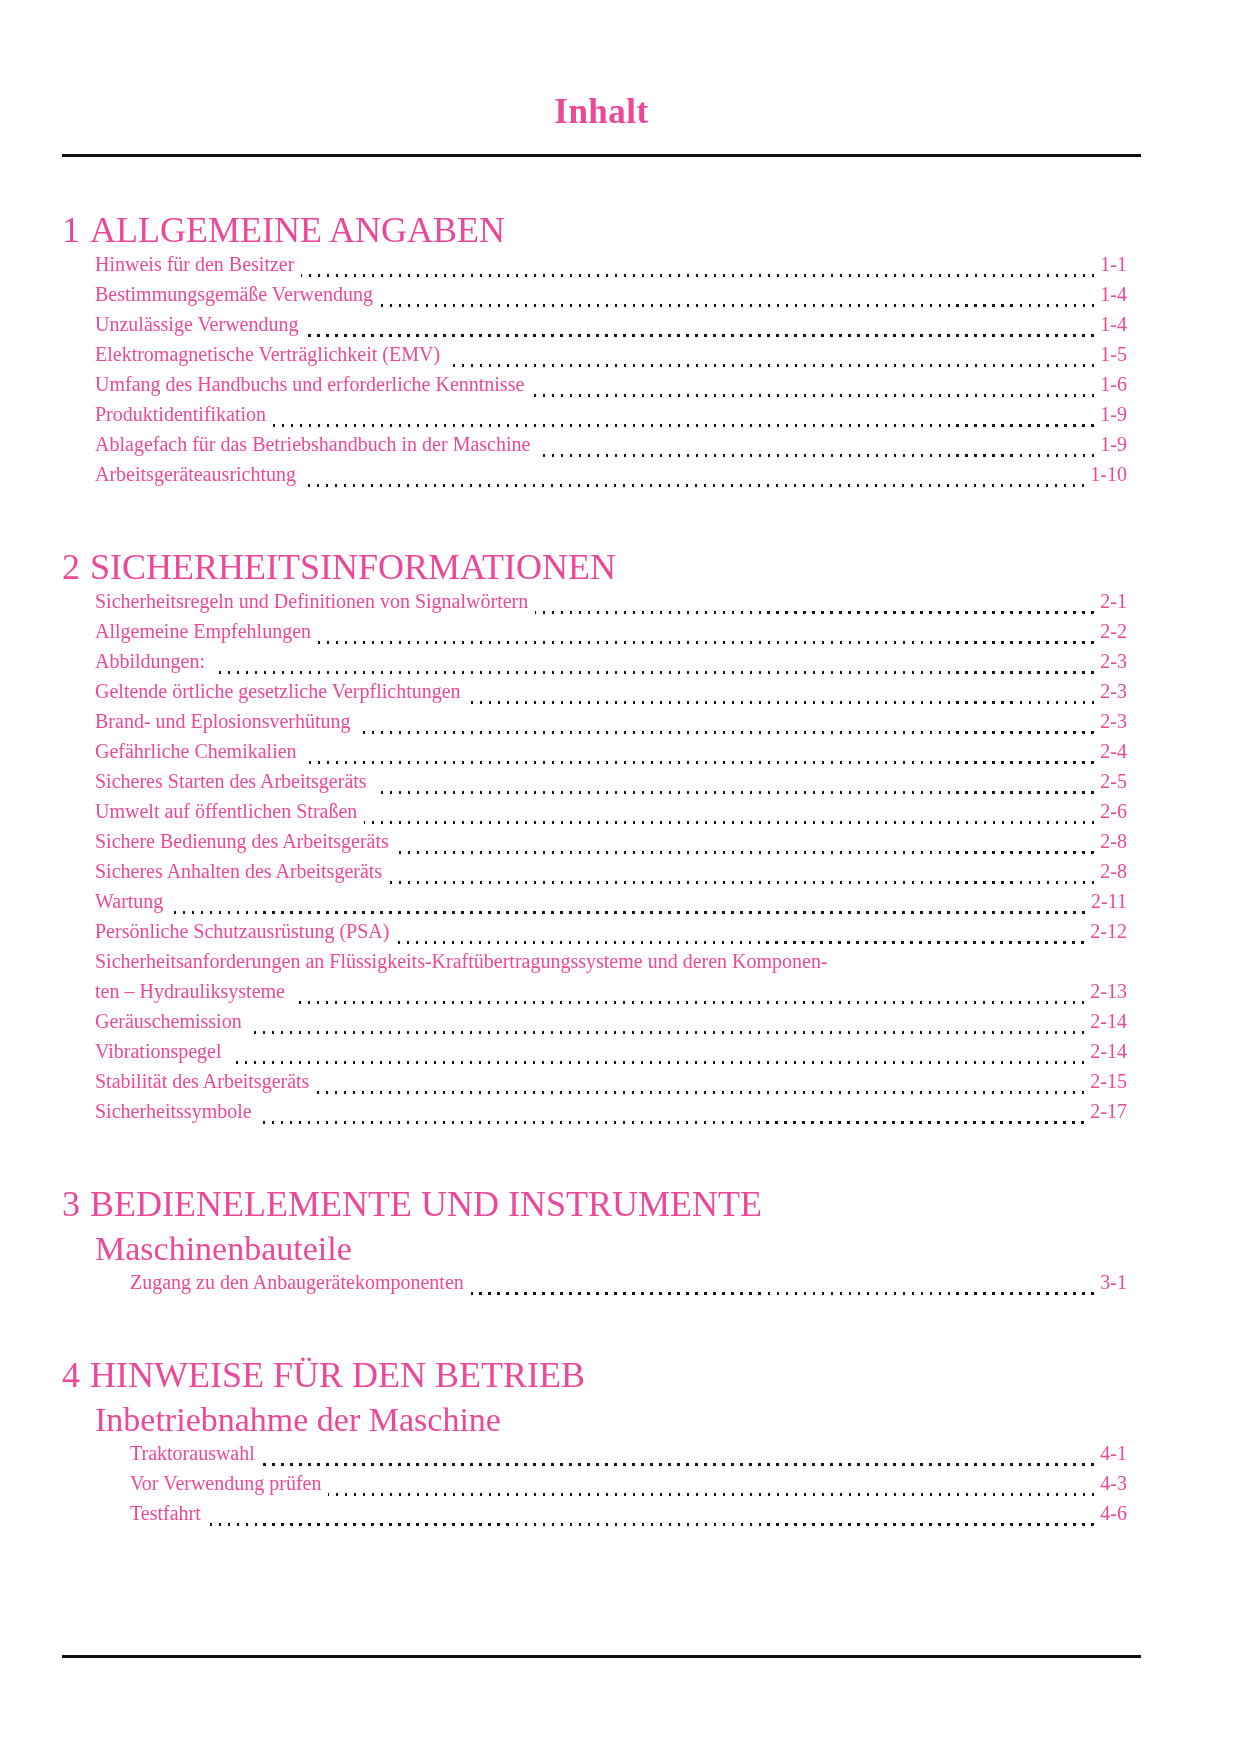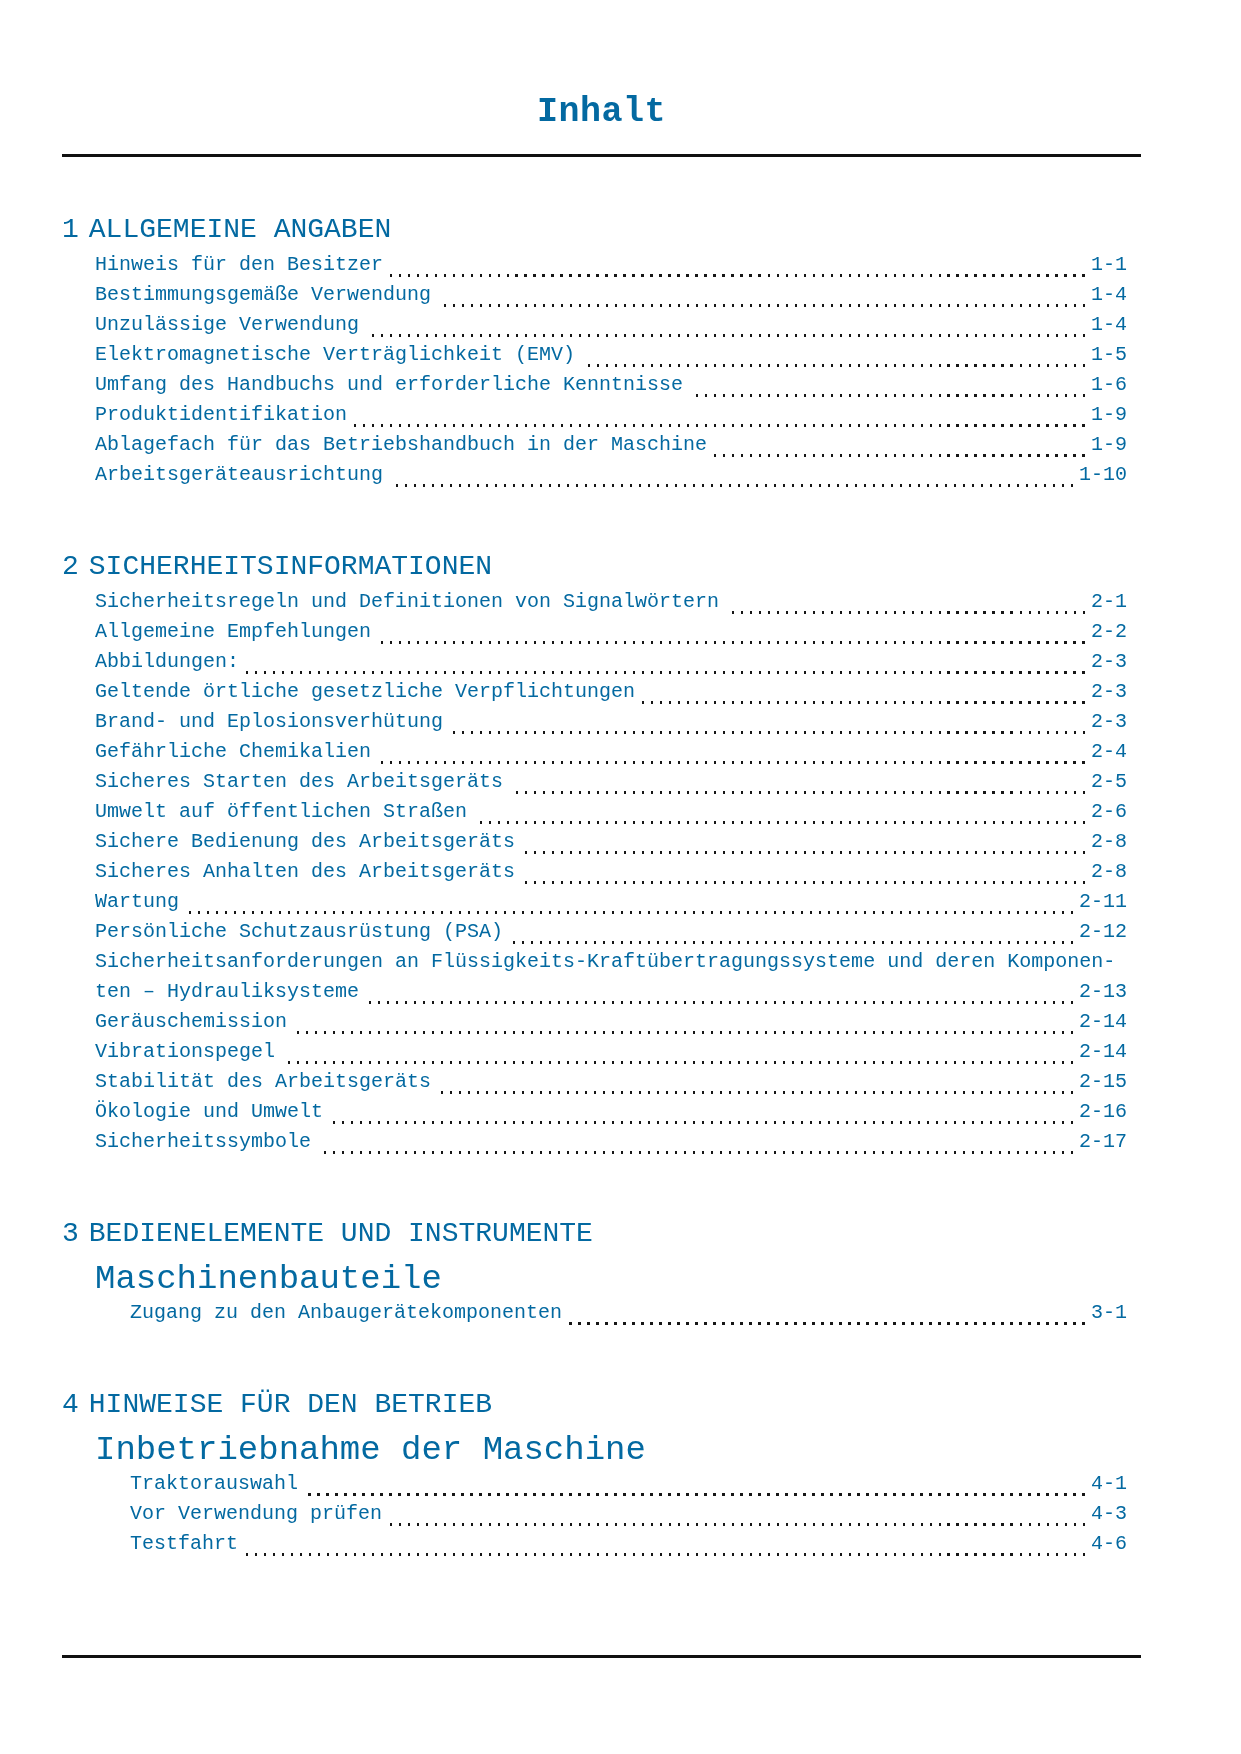--- a/index.html
+++ b/index.html
@@ -5,22 +5,22 @@
   html, body {
     margin: 0;
     padding: 0;
     background: #ffffff;
   }
   .page {
     position: relative;
     width: 1241px;
     height: 1754px;
     background: #ffffff;
-    color: #0369a1;
-    font-family: Liberation Mono, monospace;
+    color: #ec4899;
+    font-family: Liberation Serif, serif;
     overflow: hidden;
   }
   .content {
     margin-left: 62px;
     width: 1079px;
   }
   .doc-title {
     margin: 0;
     padding-top: 92px;
     text-align: center;
@@ -38,21 +38,21 @@
   .rule-bottom {
     position: absolute;
     left: 62px;
     width: 1079px;
     top: 1655px;
   }
   .toc { margin-top: 0; }
   .toc-section { margin-top: 57px; }
   .toc-section:first-child { margin-top: 56px; }
   .section-heading {
-    font-size: 28px;
+    font-size: 36px;
     line-height: 34px;
     white-space: nowrap;
   }
   .section-number { margin-right: 10px; }
   .subsection-title {
     font-size: 34px;
     line-height: 32px;
     padding-left: 33px;
     margin-top: 12px;
     margin-bottom: 2px;
@@ -219,25 +219,20 @@
               <span class="entry-label">Vibrationspegel</span>
               <span class="dots"></span>
               <span class="entry-page">2-14</span>
             </div>
             <div class="entry-row">
               <span class="entry-label">Stabilität des Arbeitsgeräts</span>
               <span class="dots"></span>
               <span class="entry-page">2-15</span>
             </div>
             <div class="entry-row">
-              <span class="entry-label">Ökologie und Umwelt</span>
-              <span class="dots"></span>
-              <span class="entry-page">2-16</span>
-            </div>
-            <div class="entry-row">
               <span class="entry-label">Sicherheitssymbole</span>
               <span class="dots"></span>
               <span class="entry-page">2-17</span>
             </div>
           </div>
         </section>
         <section class="toc-section">
           <div class="section-heading"><span class="section-number">3</span><span class="section-title">BEDIENELEMENTE UND INSTRUMENTE</span></div>
           <div class="subsection-title">Maschinenbauteile</div>
           <div class="entry-list sub">

